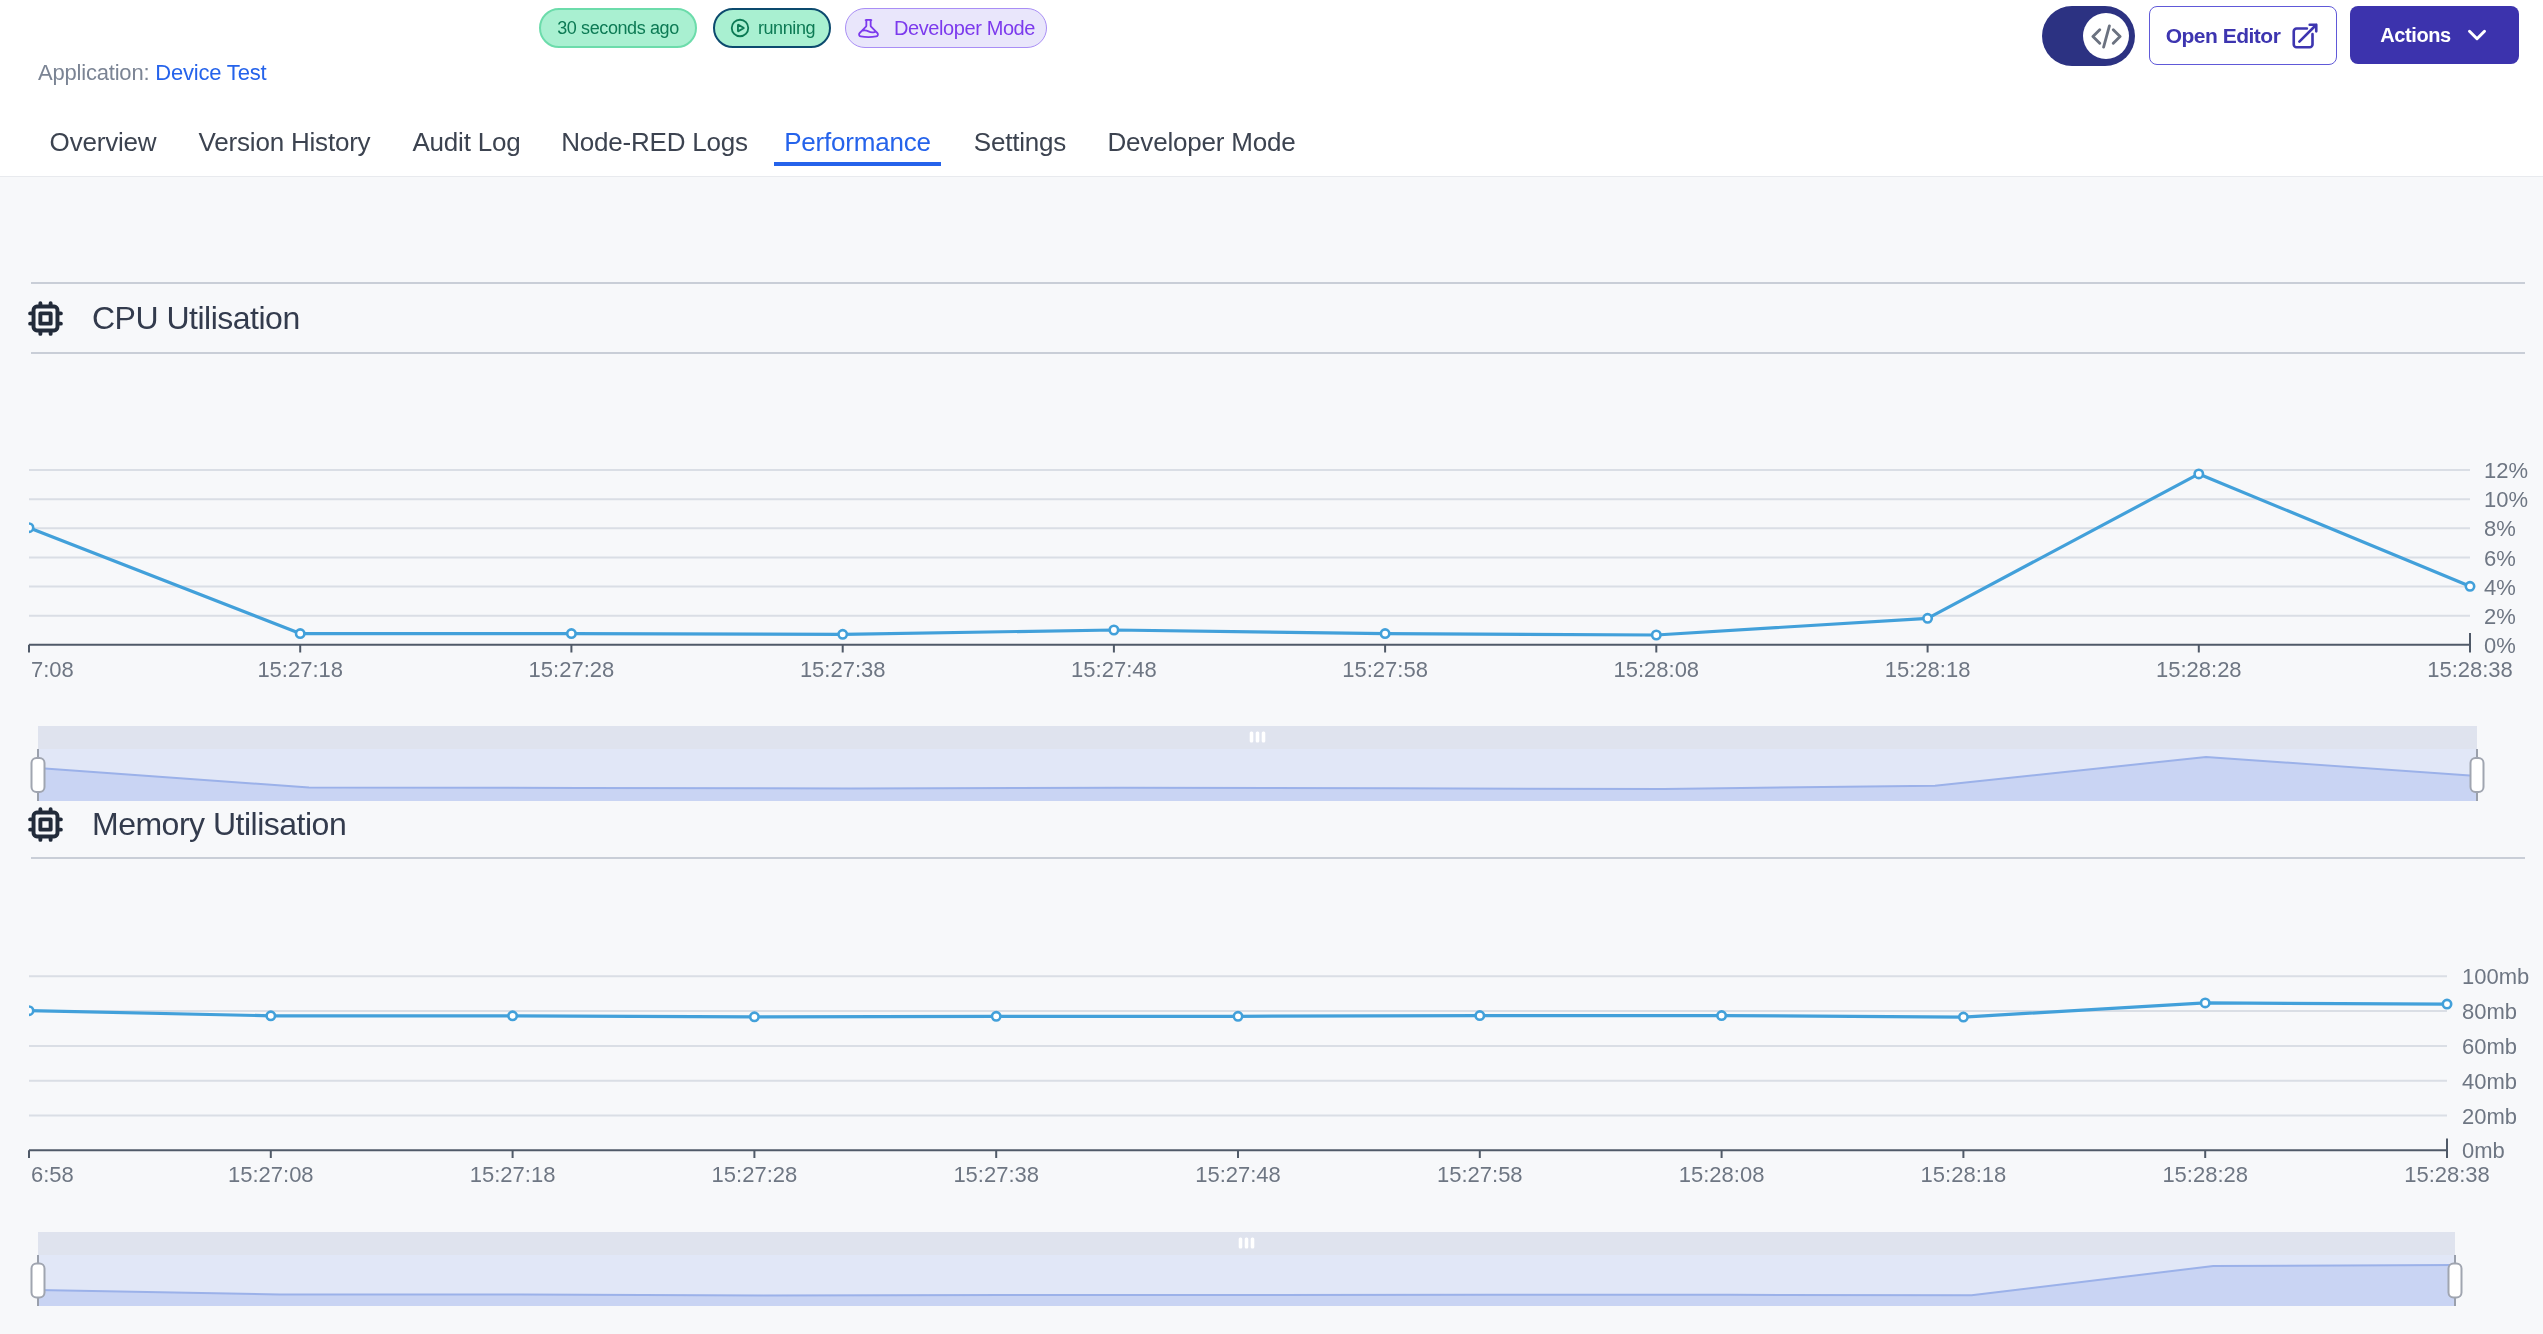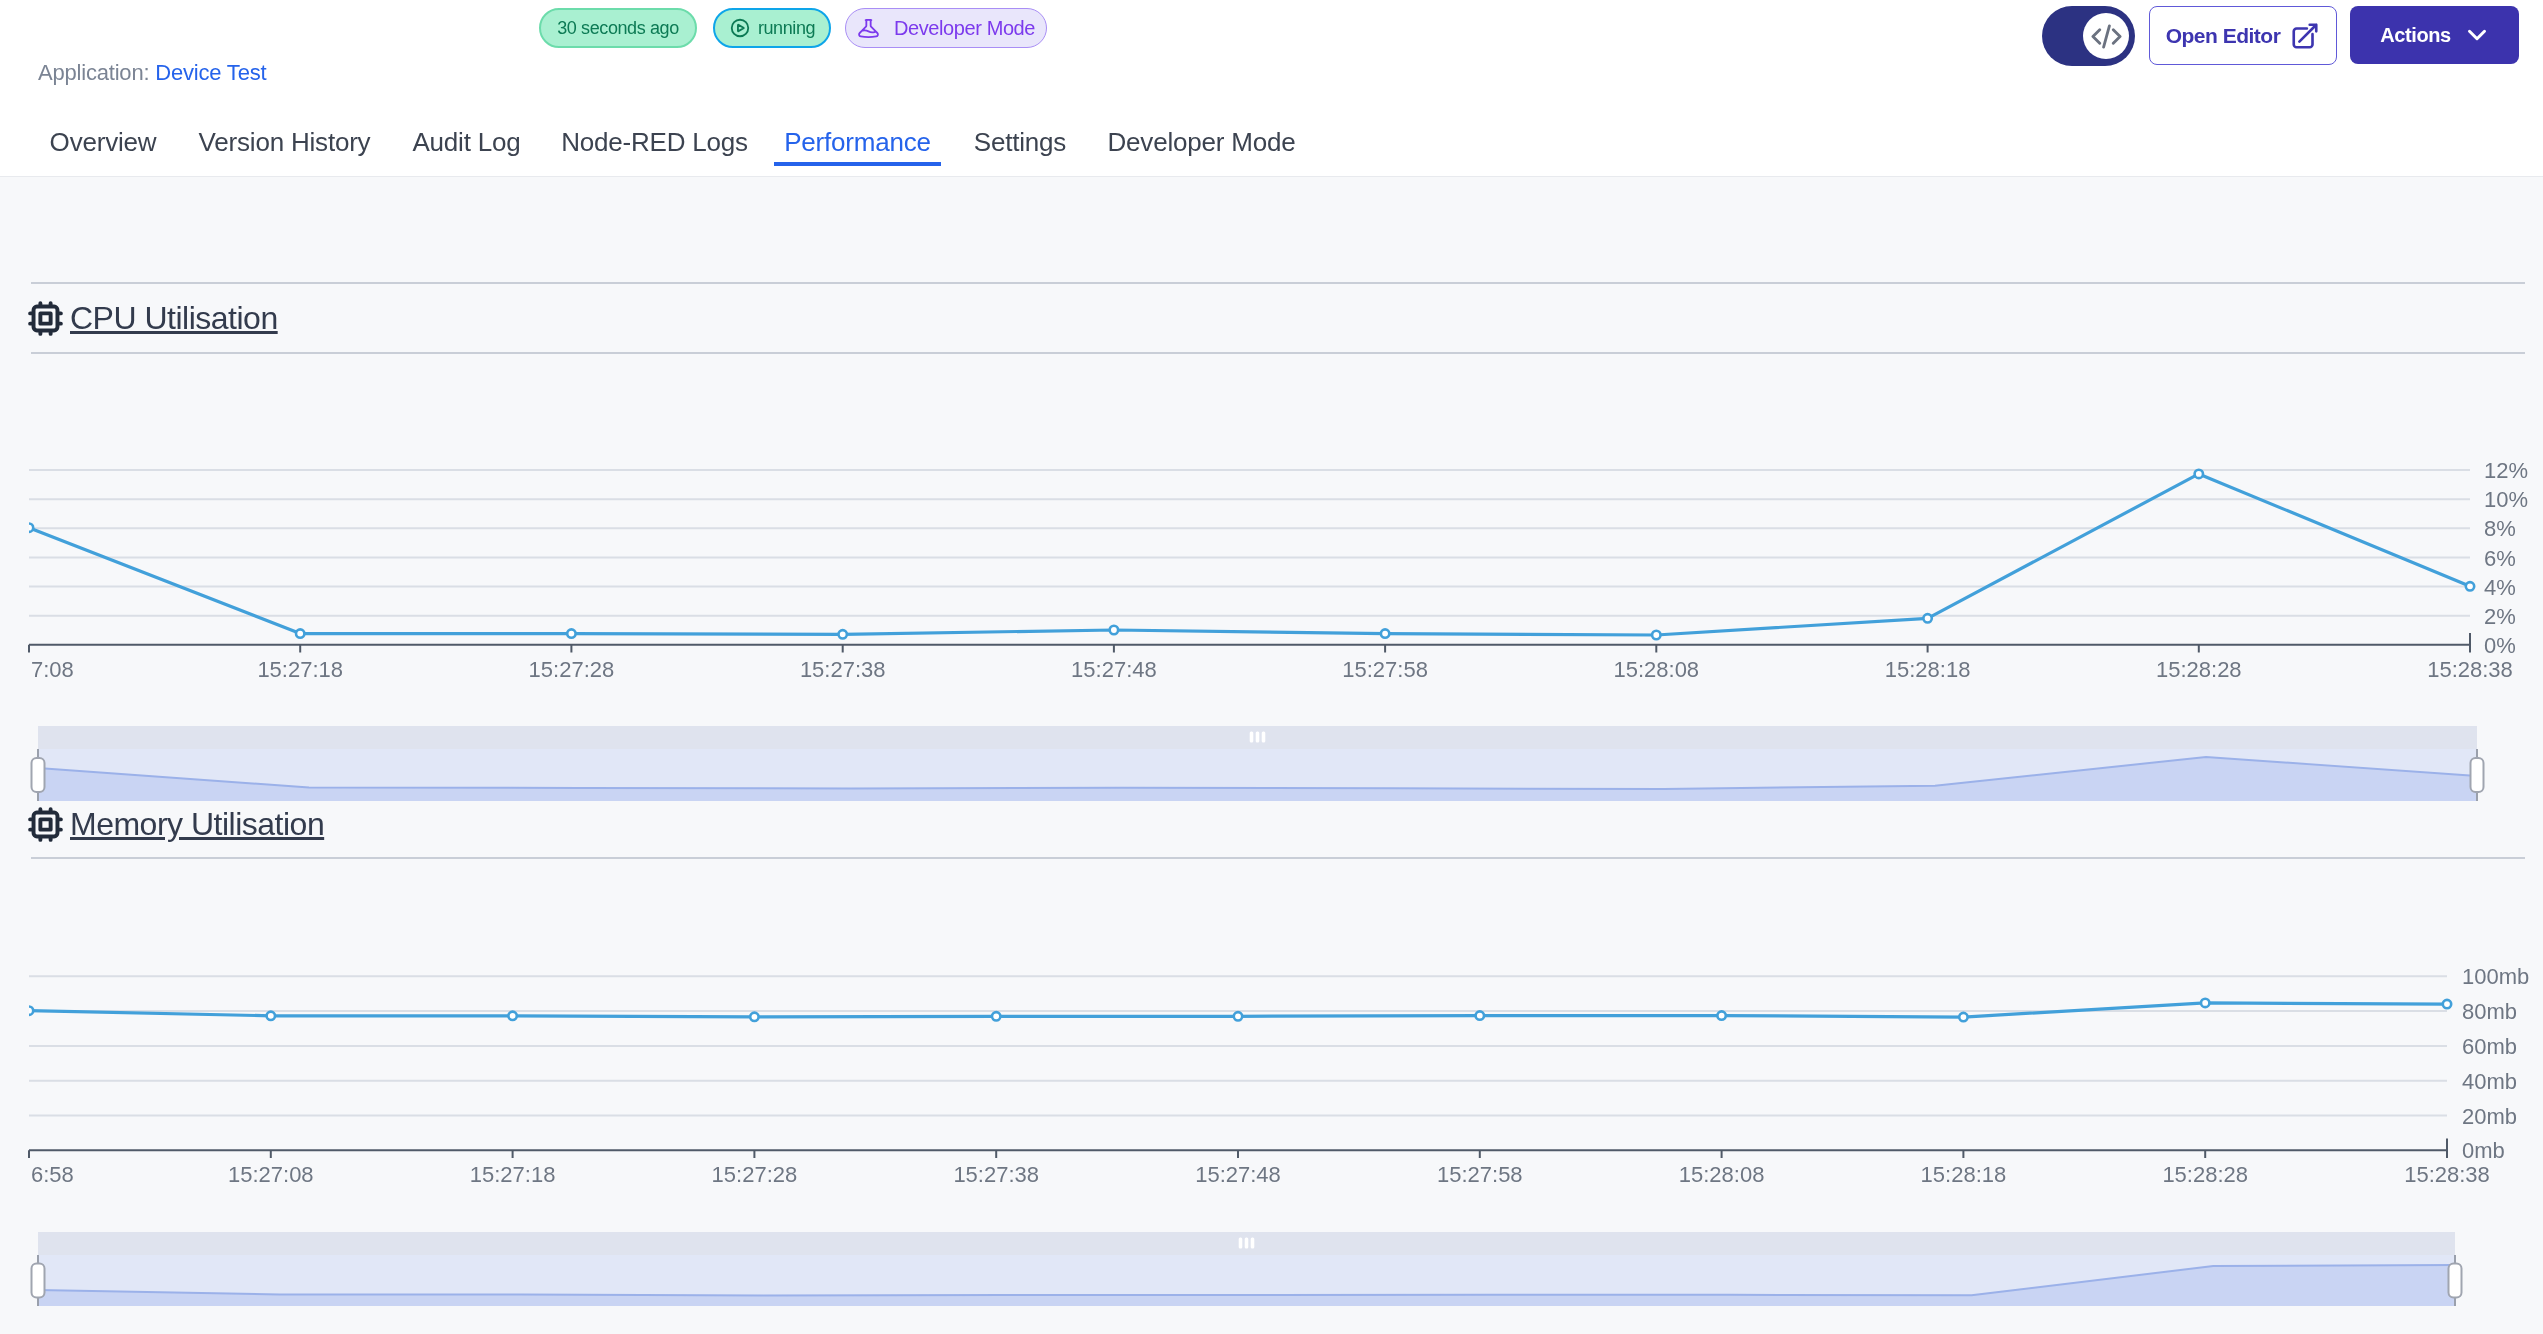--- a/index.html
+++ b/index.html
@@ -8,32 +8,32 @@
   #page { position:relative; width:2543px; height:1334px; }
   #header { position:absolute; left:0; top:0; width:2543px; height:177px; background:#ffffff; border-bottom:1px solid #e8eaee; }
   .crumb { position:absolute; top:14px; left:38px; font-size:30px; font-weight:700; color:#2563eb; letter-spacing:-0.3px; }
   .crumb .sep { display:inline-block; margin:0 6px; }
   .crumb .name { color:#1f2937; }
   .appline { position:absolute; top:60px; left:38px; font-size:22px; color:#7b8494; letter-spacing:-0.2px; }
   .appline a { color:#2563eb; text-decoration:none; }
   .badge { position:absolute; top:8px; height:40px; border-radius:20px; display:flex; align-items:center; justify-content:center; font-size:18px; letter-spacing:-0.4px; }
   .badge svg { flex:0 0 auto; }
   #b1 { left:539px; width:158px; background:#a9f0d1; border:2px solid #6cdcab; color:#0c7a54; }
-  #b2 { left:713px; width:118px; background:#a9f0d1; border:2px solid #0ea5e9; color:#0c7a54; gap:7px; }
+  #b2 { left:713px; width:118px; background:#a9f0d1; border:2px solid #0c4a6e; color:#0c7a54; gap:7px; }
   #b3 { left:845px; width:202px; background:#e9e6fb; border:1.5px solid #a98ef5; color:#7c3aed; gap:14px; font-size:20px; }
   #toggle { position:absolute; left:2042px; top:6px; width:93px; height:60px; border-radius:30px; background:#2c3282; }
   #toggle .knob { position:absolute; right:6px; top:7px; width:46px; height:46px; border-radius:50%; background:#ffffff; display:flex; align-items:center; justify-content:center; }
   #openEditor { position:absolute; left:2149px; top:6px; width:188px; height:59px; border-radius:8px; background:#ffffff; border:1.5px solid #6059d8; color:#3d35b0; display:flex; align-items:center; justify-content:center; gap:10px; font-size:21px; font-weight:700; letter-spacing:-0.5px; white-space:nowrap; }
   #actions { position:absolute; left:2350px; top:6px; width:169px; height:58px; border-radius:8px; background:#3c33ad; color:#ffffff; display:flex; align-items:center; justify-content:center; gap:14px; font-size:20px; font-weight:700; letter-spacing:-0.4px; }
   .tab { position:absolute; top:118px; height:48px; line-height:48px; text-align:center; font-size:26px; color:#3c4350; letter-spacing:-0.2px; }
   .tab.active { color:#2563eb; border-bottom:4px solid #2563eb; }
   .h1 { position:absolute; left:32px; top:230px; font-size:31px; color:#333b4d; font-weight:500; letter-spacing:-0.4px; }
   .h1 small { font-size:22px; color:#a2aab6; font-weight:400; margin-left:14px; letter-spacing:-0.3px; }
   .divider { position:absolute; left:31px; width:2494px; height:2px; background:#c9ced7; }
-  .sectitle { position:absolute; left:25px; display:flex; align-items:center; gap:4px; font-size:32px; color:#333b4d; font-weight:500; letter-spacing:-0.5px;text-decoration:underline; }
+  .sectitle { position:absolute; left:25px; display:flex; align-items:center; gap:26px; font-size:32px; color:#333b4d; font-weight:500; letter-spacing:-0.5px; }
 </style>
 </head>
 <body>
 <div id="page">
   <div id="header"></div>
 
   <div class="appline">Application: <a>Device Test</a></div>
 
   <div class="badge" id="b1">30 seconds ago</div>
   <div class="badge" id="b2">

